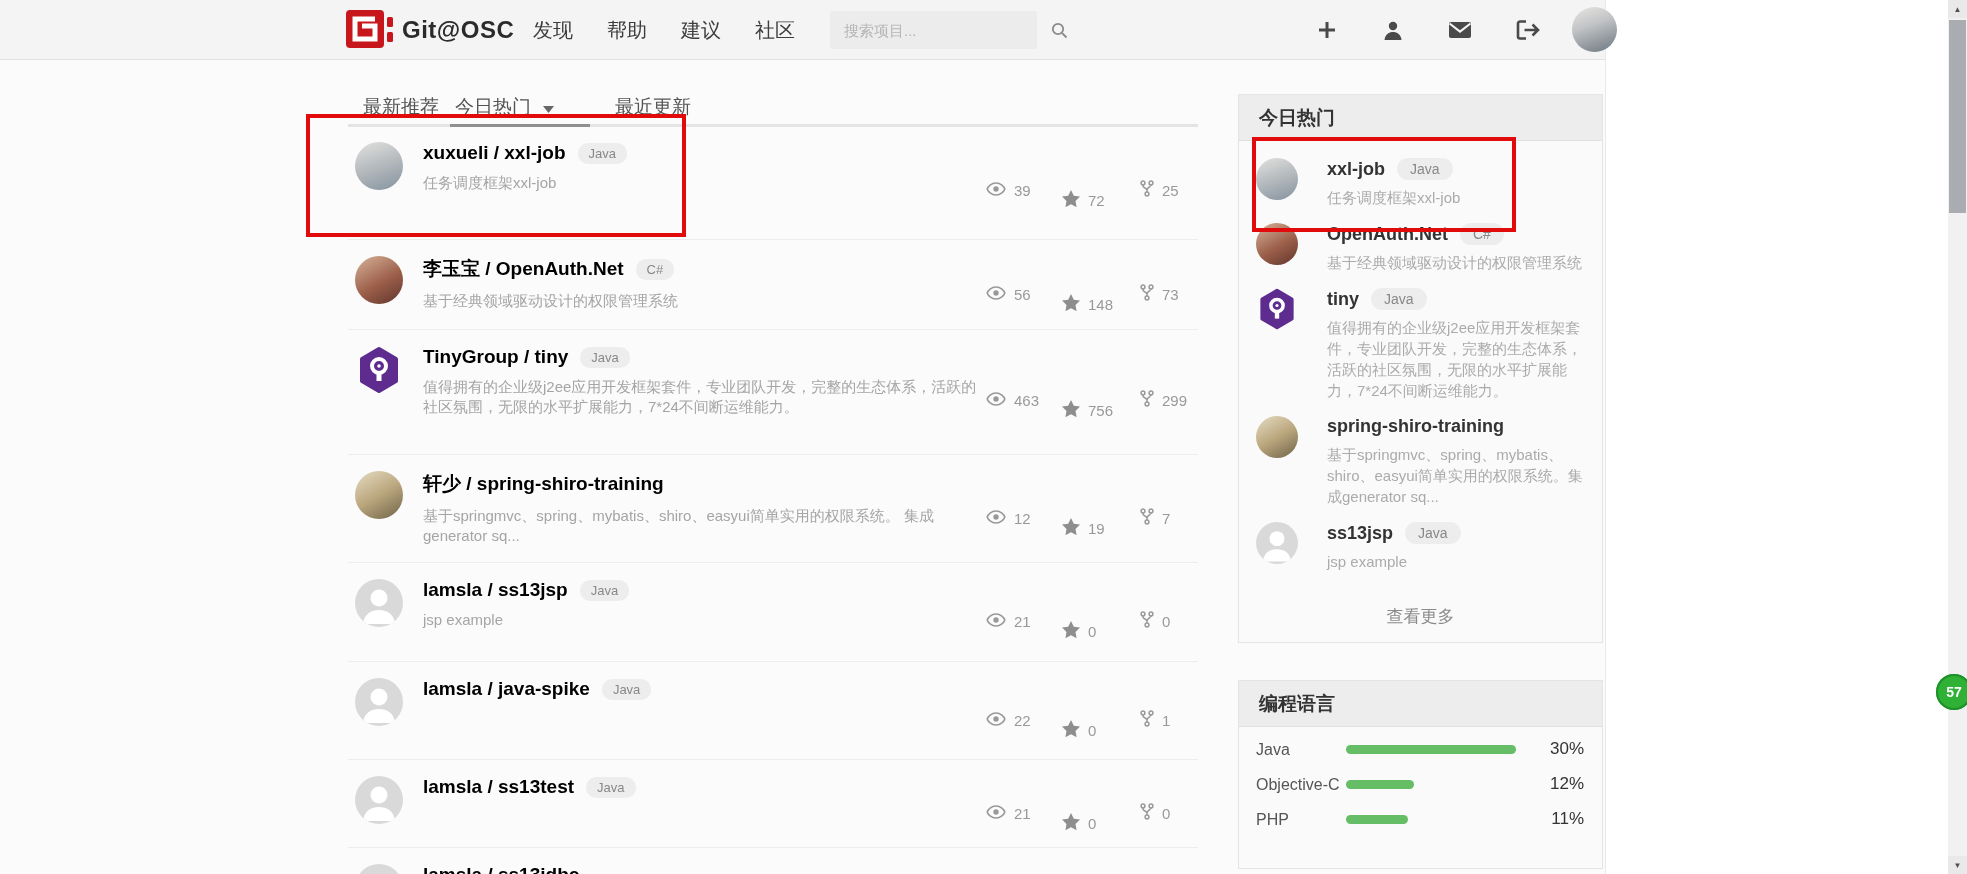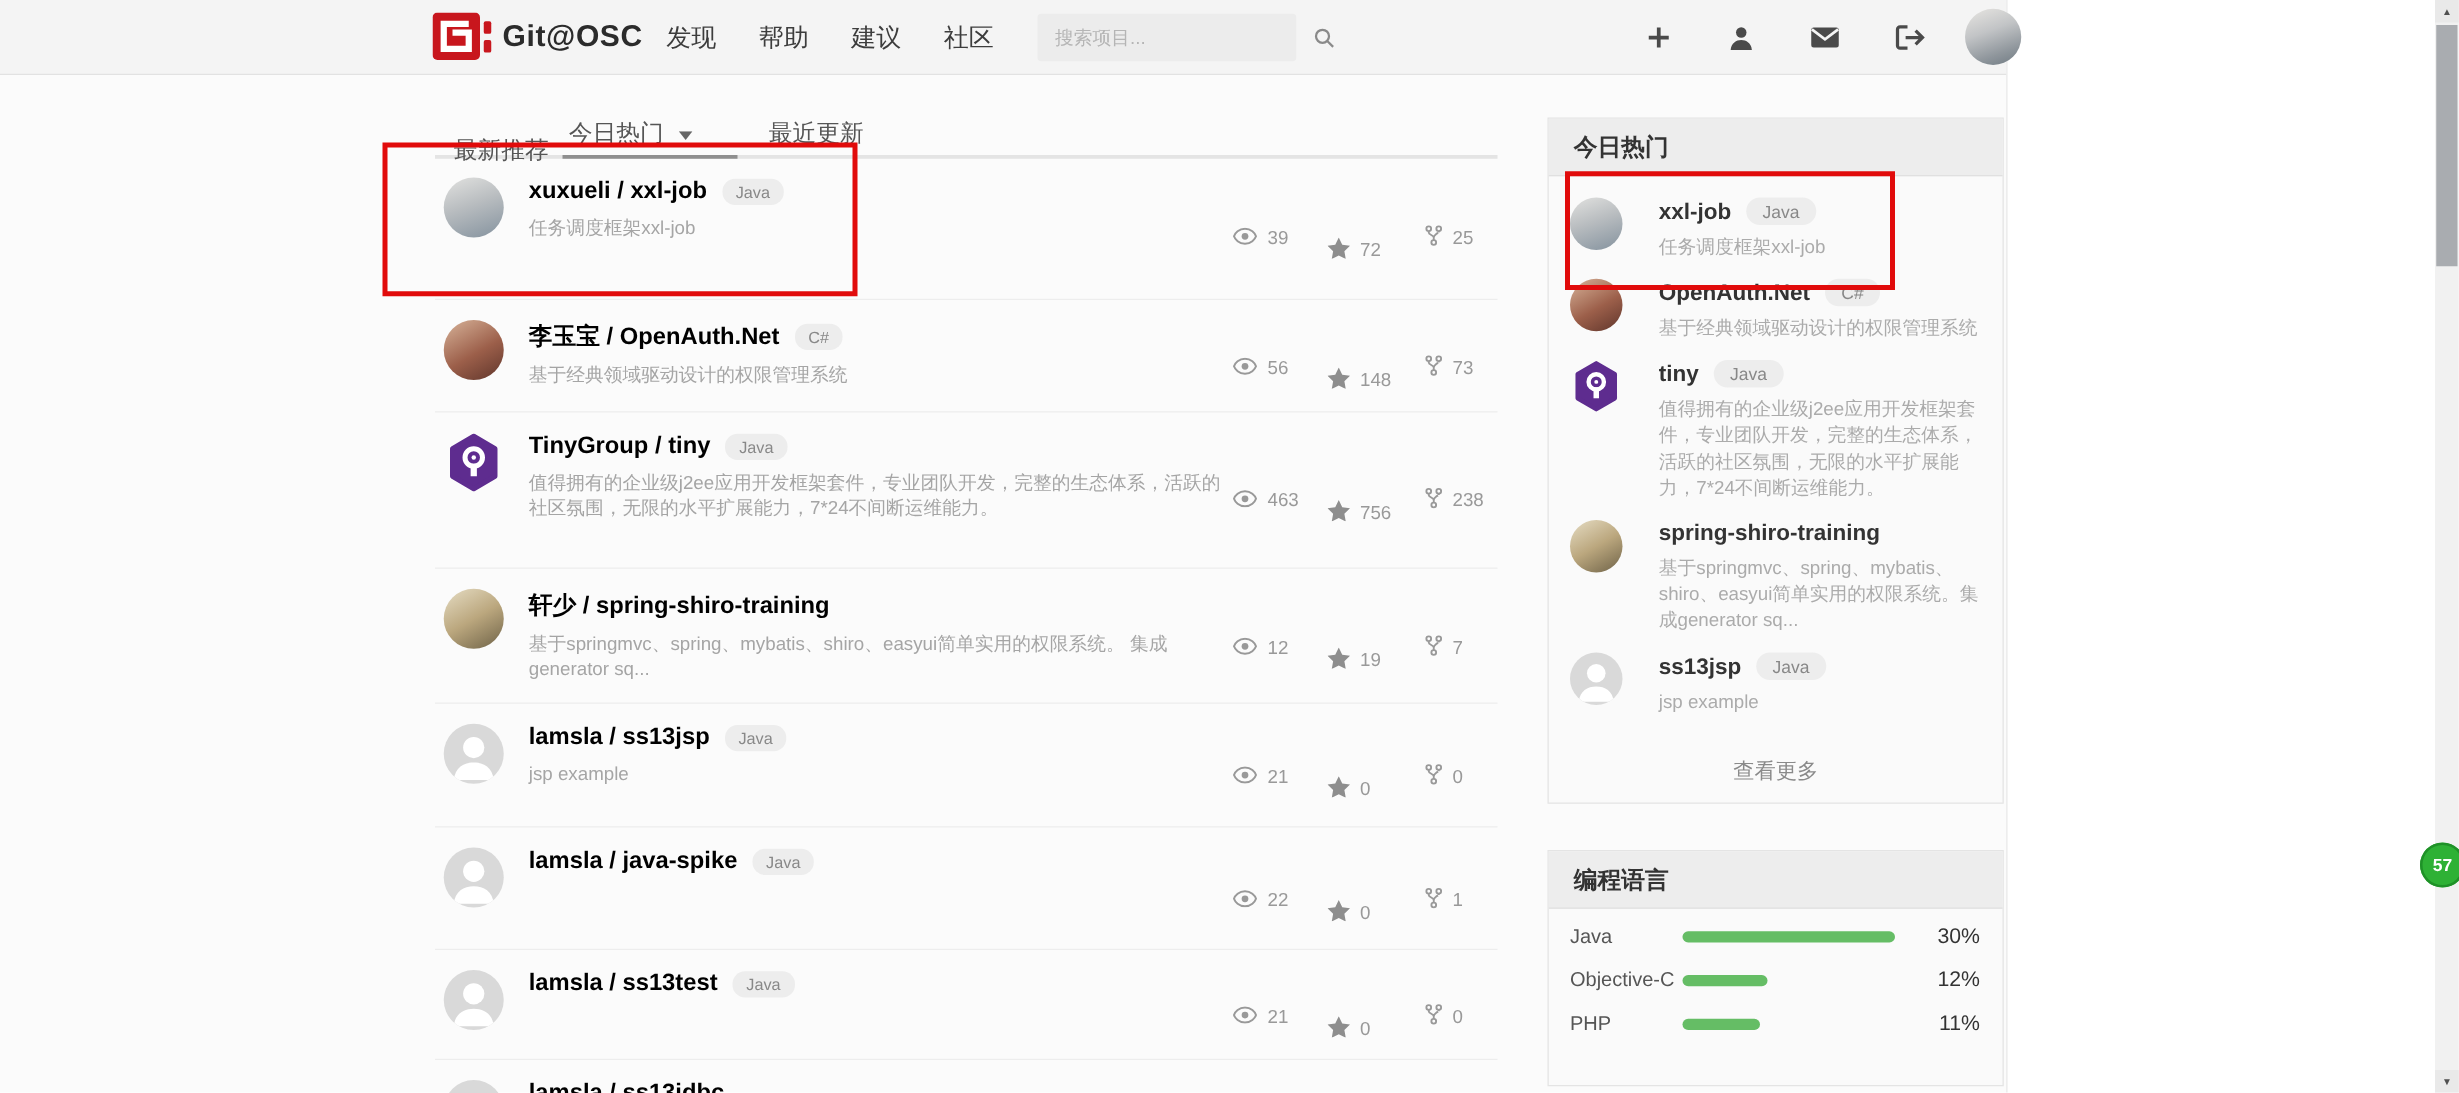--- a/index.html
+++ b/index.html
@@ -153,21 +153,21 @@
             <path d="M8.5 10H21M16.5 4.5L22 10l-5.5 5.5" fill="none" stroke="#4a4a4a" stroke-width="2.6"></path>
           </svg>
       </span>
     </div>
     <div class="nav-avatar"></div>
   </div>
 
   <div class="tabs" id="tab-bar">
     <div class="tab-track"></div>
     <div class="tab-underline"></div>
-  <div class="tab" style="left: 15px; margin-top: 13px;">
+  <div class="tab" style="left: 15px;">
         <span>最新推荐</span>
       </div>
       <div class="tab" style="left: 107px;">
         <span>今日热门</span>
         <span><svg width="11" height="7" viewBox="0 0 11 7">
             <path d="M0 0h11L5.5 7z" fill="#666"></path>
           </svg></span>
       </div>
       <div class="tab" style="left: 267px;">
         <span>最近更新</span>
@@ -273,21 +273,21 @@
               </svg></span>
             <span>756</span>
           </span>
           <span class="stat fork">
             <span><svg width="14" height="17" viewBox="0 0 14 17">
                 <circle cx="3" cy="3" r="1.9" fill="none" stroke="#999" stroke-width="1.5"></circle>
                 <circle cx="11" cy="3" r="1.9" fill="none" stroke="#999" stroke-width="1.5"></circle>
                 <circle cx="7" cy="14" r="1.9" fill="none" stroke="#999" stroke-width="1.5"></circle>
                 <path d="M3 5v1c0 2 4 2 4 4v2M11 5v1c0-.2-4 2-4 4" fill="none" stroke="#999" stroke-width="1.5"></path>
               </svg></span>
-            <span>238</span>
+            <span>299</span>
           </span>
         </div>
       </div>
       <div class="prow" style="height: 108px;">
         <div class="avatar av-photo-tan"></div>
         <div class="ptext">
           <div class="ptitle-line">
             <span class="ptitle">轩少 / spring-shiro-training</span>
           </div>
           <div class="pdesc">基于springmvc、spring、mybatis、shiro、easyui简单实用的权限系统。 集成generator sq...</div>

